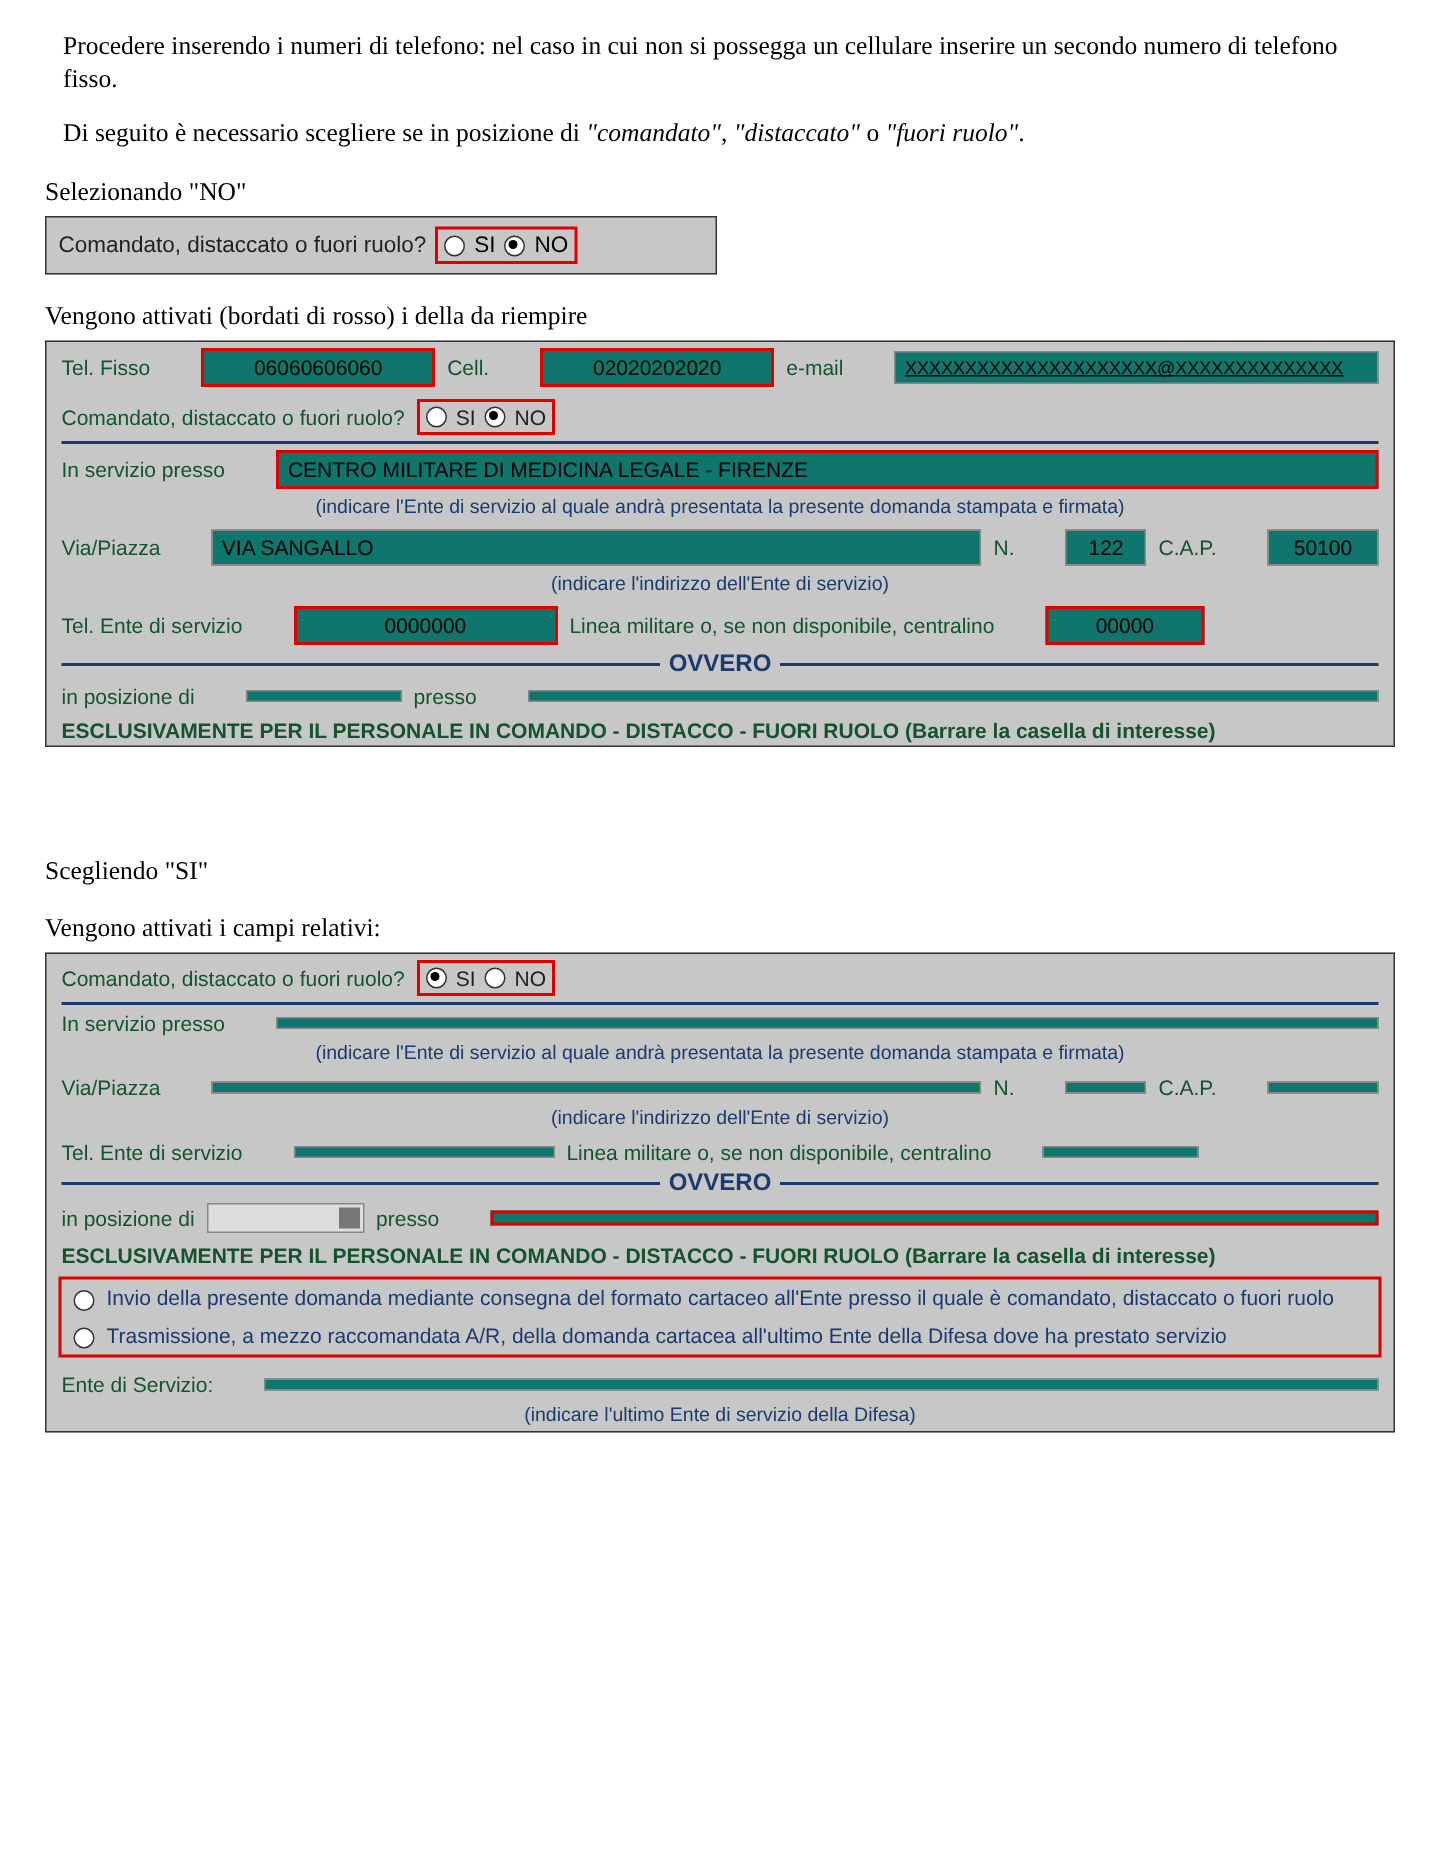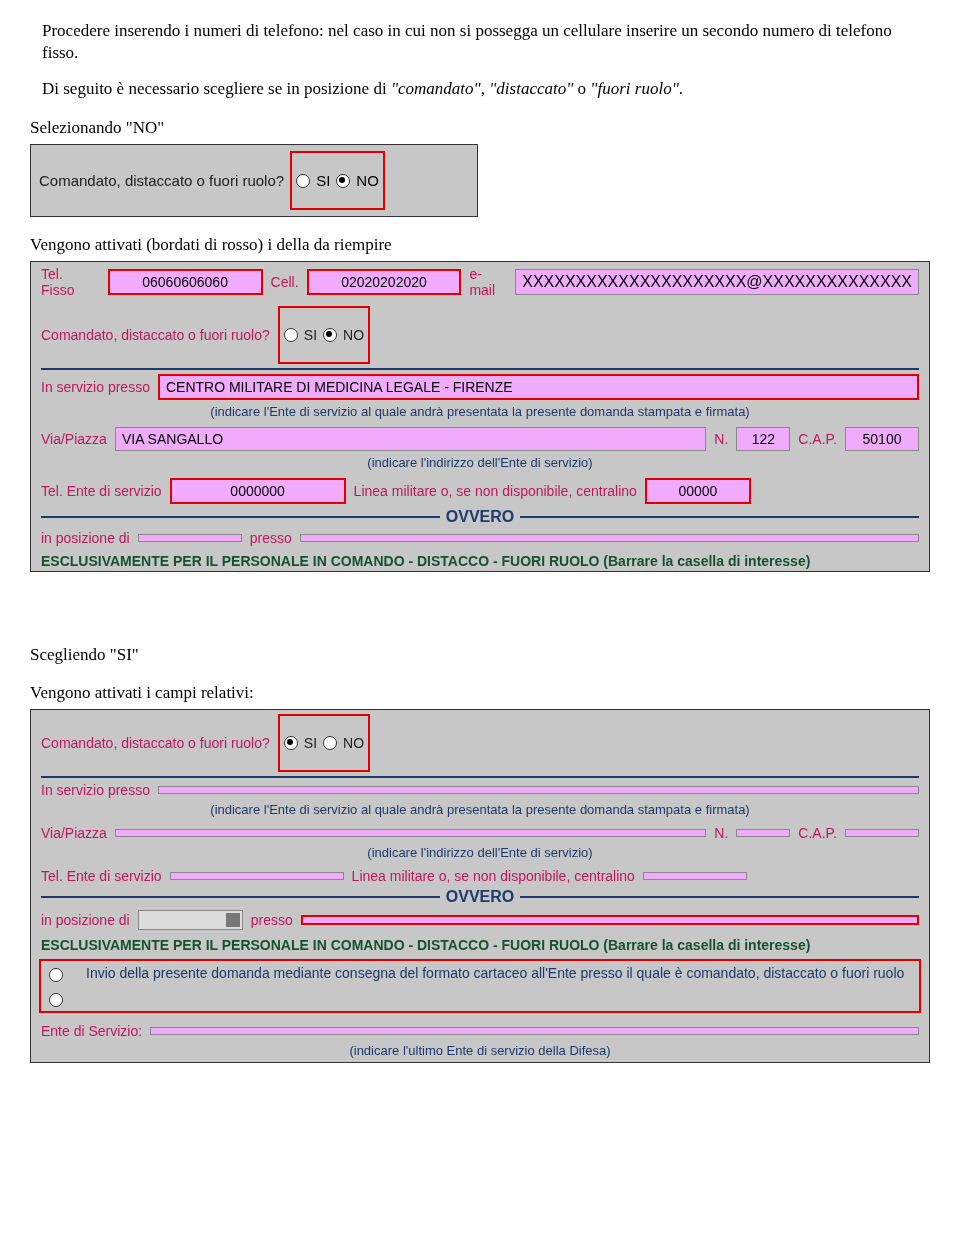--- a/index.html
+++ b/index.html
@@ -31,21 +31,21 @@
     display: flex;
     align-items: center;
     padding: 6px 8px;
     gap: 6px;
   }
   .shot-small .qlabel {
     font-family: Verdana, Arial, sans-serif;
   }
   .redbox {
     border: 2px solid #e00000;
-    padding: 19px 4px;
+    padding: 2px 4px;
     display: inline-flex;
     align-items: center;
     gap: 6px;
     justify-content: space-between;
   }
   .radio {
     width: 12px; height: 12px;
     border: 1px solid #333;
     border-radius: 50%;
     display: inline-block;
@@ -77,31 +77,32 @@
     padding: 4px 10px;
   }
   .form-block .hint {
     font-family: Liberation Sans, sans-serif;
     color: #1c3a6e;
     font-size: 13px;
     padding: 0 10px 4px 10px;
   }
   .hint-right { text-align: center; }
   .fld {
-    background: #f0abfc;
+    background: #0f766e;
     border: 1px solid #888;
     padding: 3px 6px;
     font-family: Arial, sans-serif;
     font-size: 14px;
     color: #000;
     display: inline-block;
+    margin-left: 26px;
   }
   .fld.center { text-align: center; }
   .fld-red { border: 2px solid #e00000; }
-  .lbl { color: #be185d; }
+  .lbl { color: #14532d; }
   .lbl-dark { color: #222; }
   .hr-line {
     border-top: 2px solid #1c3a6e;
     margin: 0 10px;
     position: relative;
   }
   .ovvero-wrap {
     display: flex;
     align-items: center;
     gap: 6px;
@@ -117,21 +118,21 @@
     color: #1c3a6e;
     font-size: 16px;
   }
   .big-red-wrap {
     border: 2px solid #e00000;
     margin: 4px 8px 6px 8px;
   }
   .option-row {
     display: flex;
     align-items: flex-start;
-    gap: 23px;
+    gap: 8px;
     padding: 4px 8px;
     color: #1c3a6e;
     font-size: 14px;
   }
   .escl {
     color: #14532d;
     font-weight: bold;
     padding: 3px 10px 2px 10px;
     font-size: 14px;
   }
@@ -177,21 +178,21 @@
 
 <p class="section-label">Vengono attivati (bordati di rosso) i della da riempire</p>
 
 <div class="form-block">
   <div class="row">
     <span class="lbl">Tel. Fisso</span>
     <span class="fld fld-red center" style="width:140px;">06060606060</span>
     <span class="lbl">Cell.</span>
     <span class="fld fld-red center" style="width:140px;">02020202020</span>
     <span class="lbl">e-mail</span>
-    <span class="fld flex1" style="font-size:16px;">XXXXXXXXXXXXXXXXXXXXX@XXXXXXXXXXXXXX</span>
+    <span class="fld flex1" style="font-size:12px;text-decoration:underline;">XXXXXXXXXXXXXXXXXXXXX@XXXXXXXXXXXXXX</span>
   </div>
 
   <div class="row">
     <span class="lbl">Comandato, distaccato o fuori ruolo?</span>
     <span class="redbox">
       <span class="radio"></span>
       <span class="radiolabel lbl-dark">SI</span>
       <span class="radio checked"></span>
       <span class="radiolabel lbl-dark">NO</span>
     </span>
@@ -298,20 +299,21 @@
 
   <div class="escl">ESCLUSIVAMENTE PER IL PERSONALE IN COMANDO - DISTACCO - FUORI RUOLO (Barrare la casella di interesse)</div>
 
   <div class="big-red-wrap">
     <div class="option-row">
       <span class="radio" style="margin-top:3px;"></span>
       <span>Invio della presente domanda mediante consegna del formato cartaceo all'Ente presso il quale è comandato, distaccato o fuori ruolo</span>
     </div>
     <div class="option-row">
       <span class="radio" style="margin-top:3px;"></span>
+      <span>Trasmissione, a mezzo raccomandata A/R, della domanda cartacea all'ultimo Ente della Difesa dove ha prestato servizio</span>
     </div>
   </div>
 
   <div class="row">
     <span class="lbl">Ente di Servizio:</span>
     <span class="fld flex1"></span>
   </div>
   <div class="hint hint-right">(indicare l'ultimo Ente di servizio della Difesa)</div>
 </div>
 

